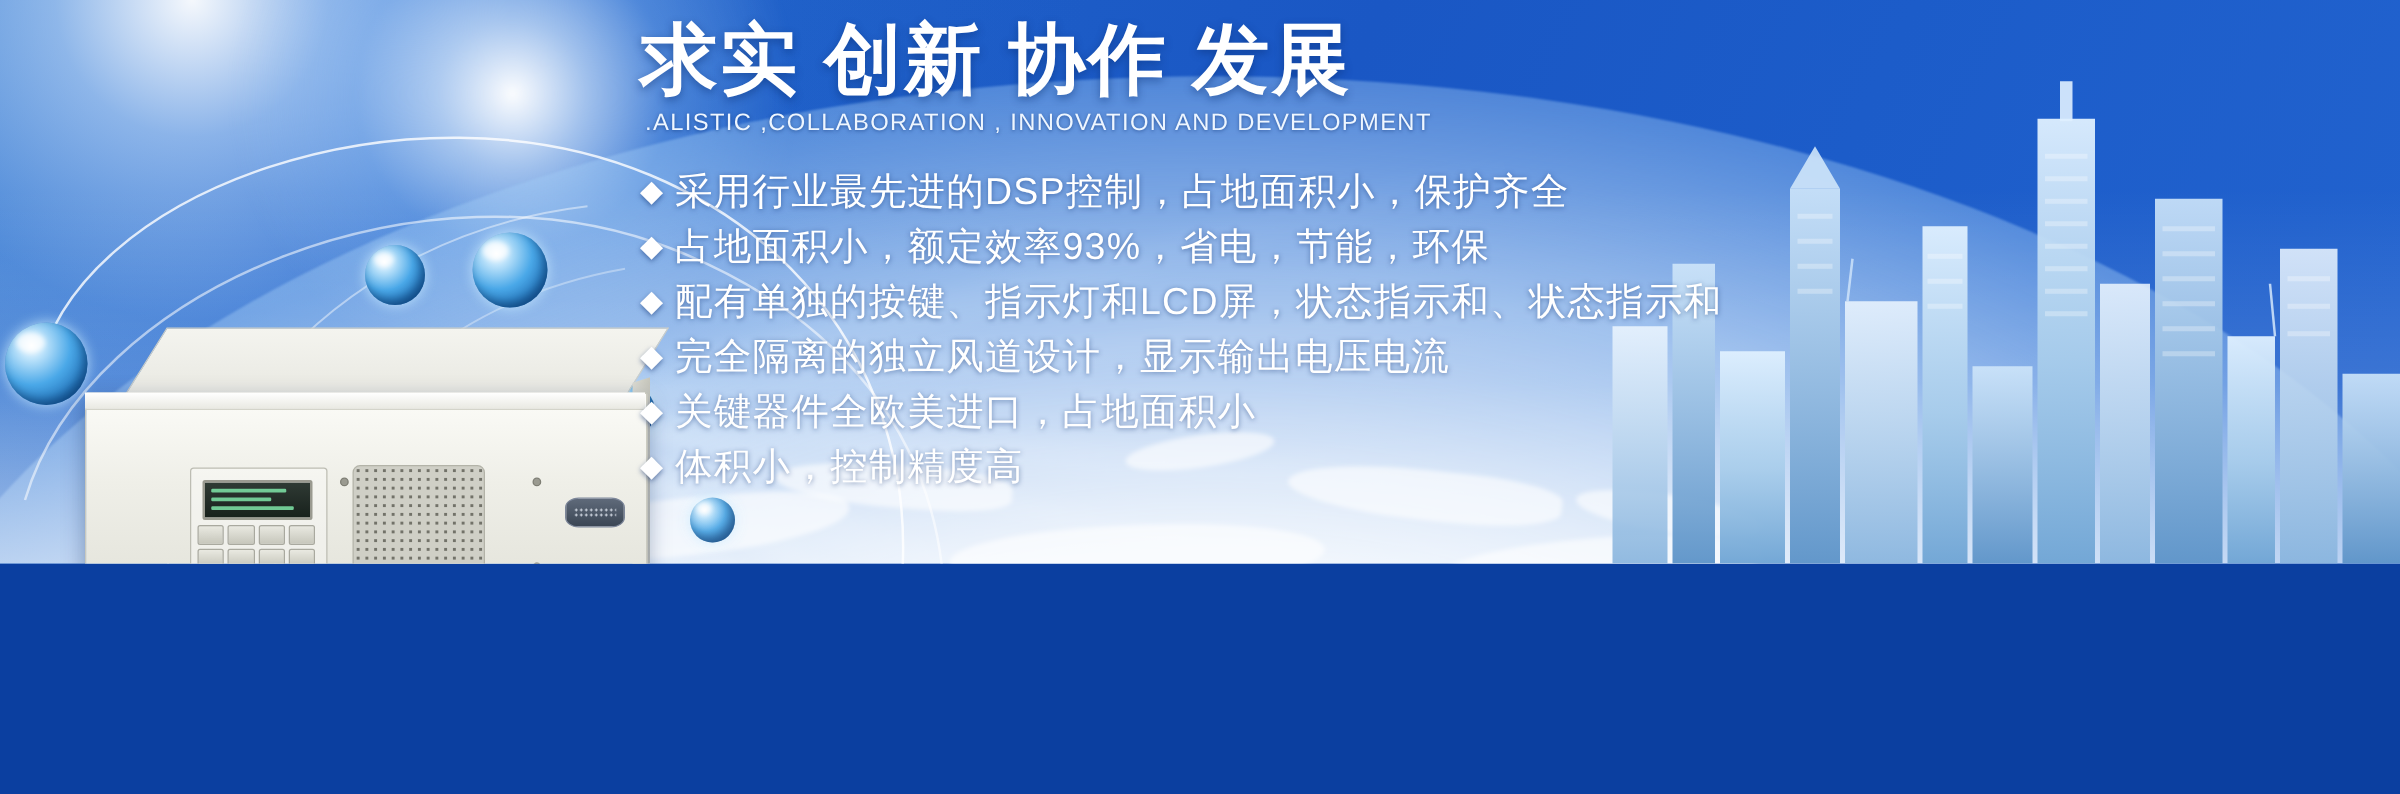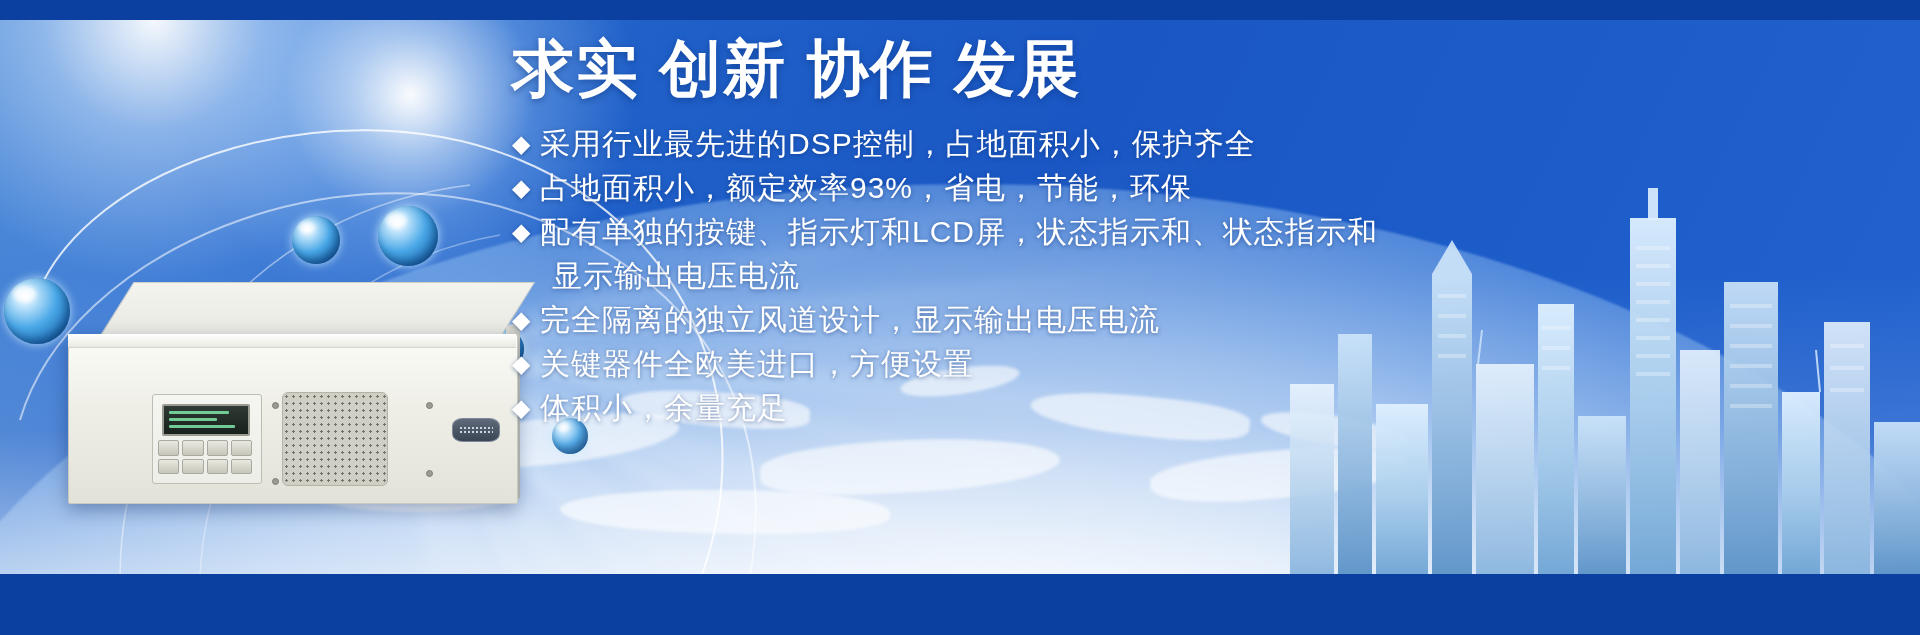--- a/index.html
+++ b/index.html
@@ -1,25 +1,24 @@
 <!DOCTYPE html>
 <html><head>
 <meta charset="utf-8">
 <style>
   html,body{margin:0;padding:0;background:#0b3fa0;}
   body{font-family:"Liberation Sans","DejaVu Sans",sans-serif;}
 
   .banner{
     position:relative;
-    width:1920px;height:554px;
+    width:1920px;height:451px;
     overflow:hidden;
     background:
       radial-gradient(circle at 8% 0%, rgba(255,255,255,0.95) 0%, rgba(210,232,255,0.55) 6%, rgba(120,175,240,0.25) 14%, rgba(60,120,210,0.06) 26%, rgba(0,0,0,0) 40%),
       linear-gradient(115deg,#3f7ed0 0%,#2f6ece 14%, #1e5fc8 30%, #1a57c4 52%, #1c5cc9 72%, #2263cf 100%);
-    margin-top: 20px;
   }
 
   
   .rays{position:absolute;left:-340px;top:-430px;width:1500px;height:1500px;pointer-events:none;}
   .ray{
     position:absolute;left:50%;top:50%;
     transform-origin:0 0;
     width:1180px;height:26px;
     background:linear-gradient(to right, rgba(255,255,255,0.42) 0%, rgba(255,255,255,0.16) 28%, rgba(255,255,255,0.0) 72%);
     filter:blur(6px);
@@ -313,50 +312,50 @@
       <rect x="550" y="212" width="34" height="4"></rect>
       <rect x="550" y="234" width="34" height="4"></rect>
     </g>
 
     <line x1="540" y1="238" x2="536" y2="196" stroke="#dff0ff" stroke-width="2" opacity="0.8"></line>
     <line x1="198" y1="210" x2="202" y2="176" stroke="#dff0ff" stroke-width="2" opacity="0.7"></line>
   </svg>
 
   <div class="copy">
     <div class="headline">求实 创新 协作 发展</div>
+    <div class="subtitle">.ALISTIC ,COLLABORATION , INNOVATION AND DEVELOPMENT</div>
 
     <div class="bullets">
 
       <div class="bullet">
         <span class="diamond">◆</span>
         <span class="bullet-text">采用行业最先进的DSP控制，占地面积小，保护齐全</span>
       </div>
 
       <div class="bullet">
         <span class="diamond">◆</span>
         <span class="bullet-text">占地面积小，额定效率93%，省电，节能，环保</span>
       </div>
 
       <div class="bullet">
         <span class="diamond">◆</span>
         <span class="bullet-text">配有单独的按键、指示灯和LCD屏，状态指示和、状态指示和</span>
       </div>
-      <div class="bullet-cont">显示输出电压电流</div>
 
       <div class="bullet">
         <span class="diamond">◆</span>
         <span class="bullet-text">完全隔离的独立风道设计，显示输出电压电流</span>
       </div>
 
       <div class="bullet">
         <span class="diamond">◆</span>
-        <span class="bullet-text">关键器件全欧美进口，方便设置</span>
-      </div>
-
-      <div class="bullet">
-        <span class="diamond">◆</span>
-        <span class="bullet-text">体积小，余量充足</span>
+        <span class="bullet-text">关键器件全欧美进口，占地面积小</span>
+      </div>
+
+      <div class="bullet">
+        <span class="diamond">◆</span>
+        <span class="bullet-text">体积小，控制精度高</span>
       </div>
 
     </div>
   </div>
 
 </div>
 
 </body></html>

